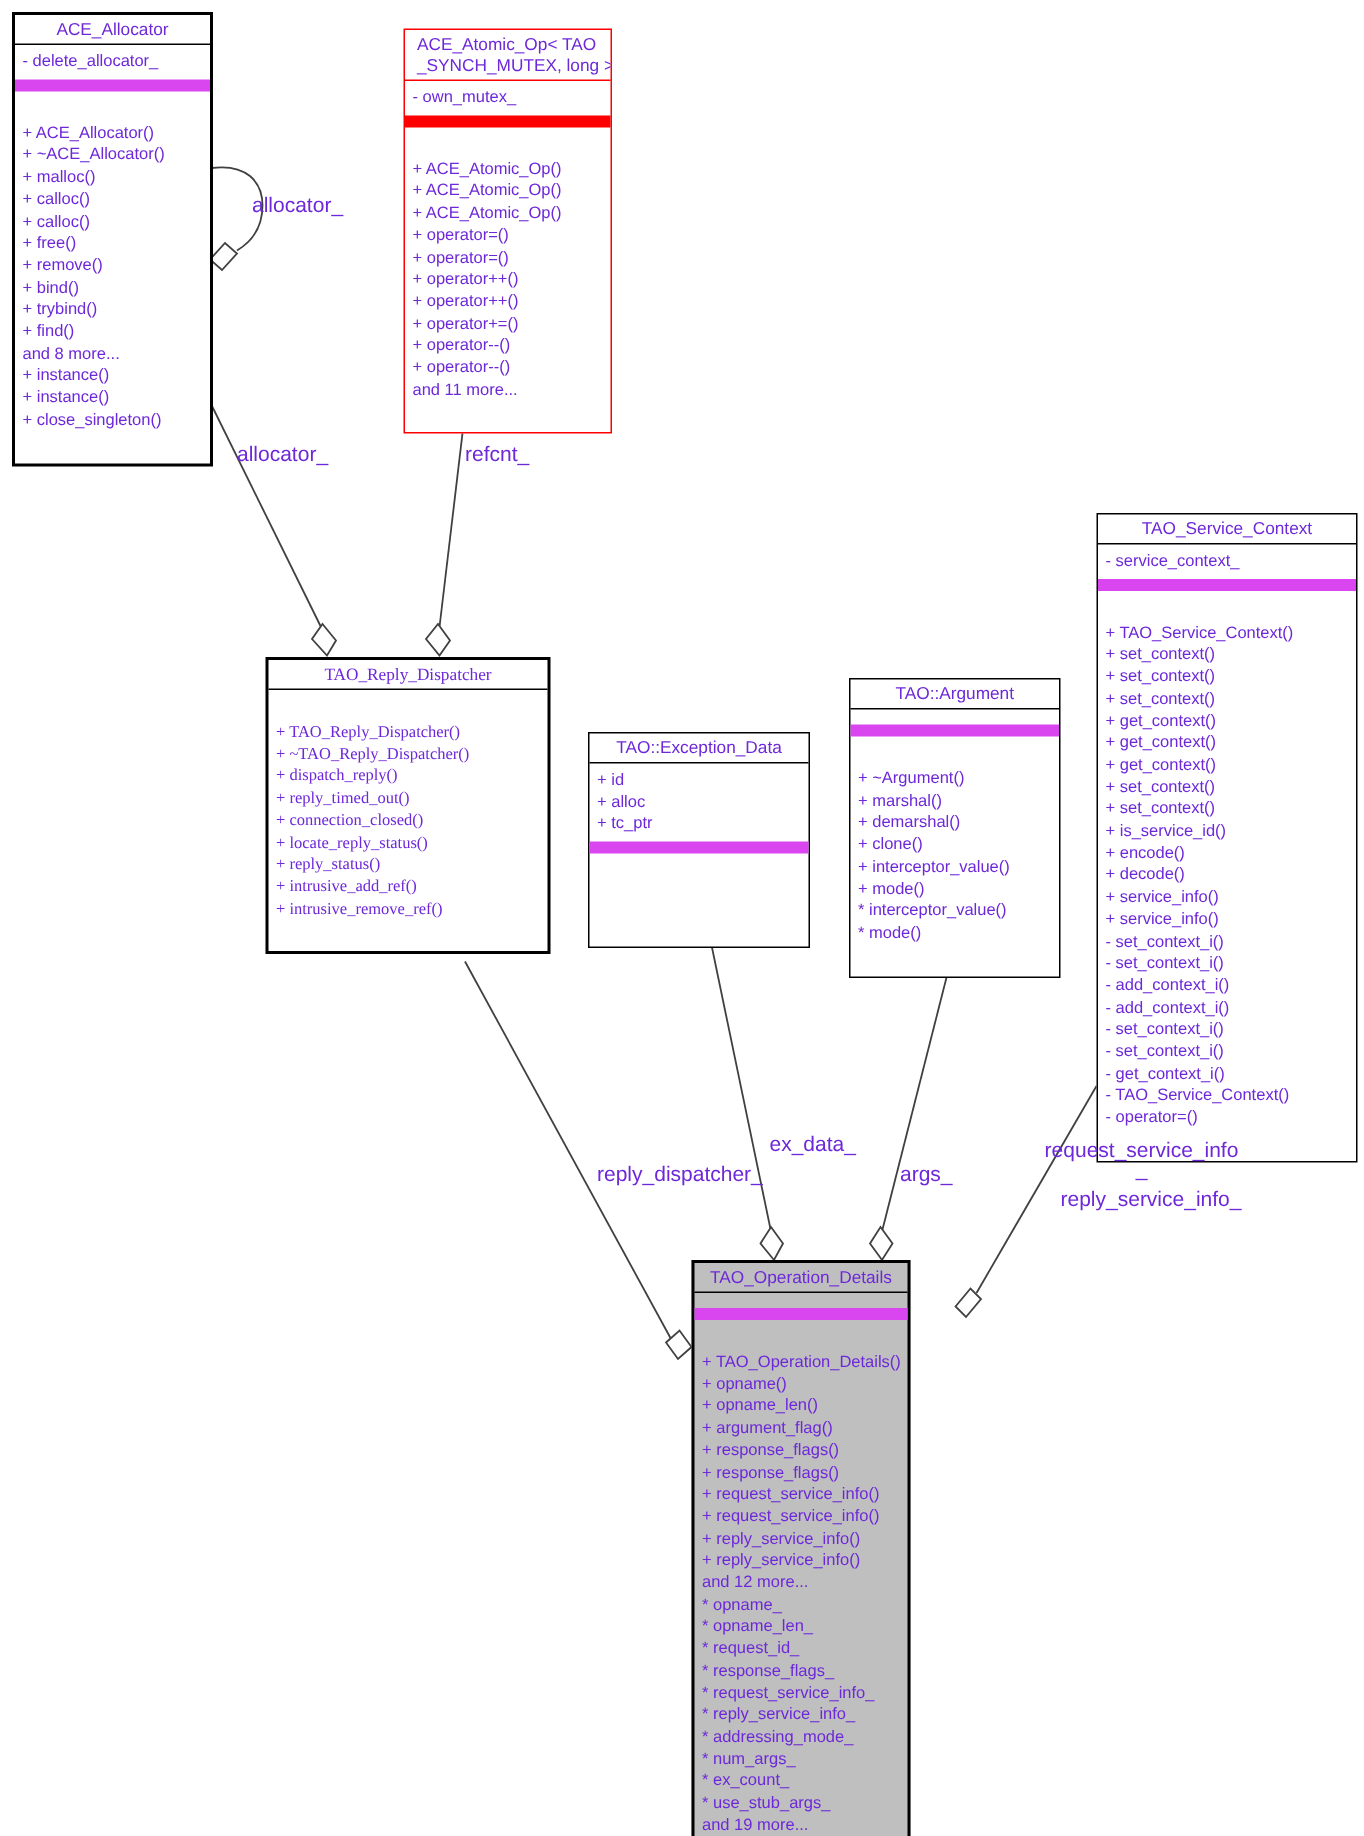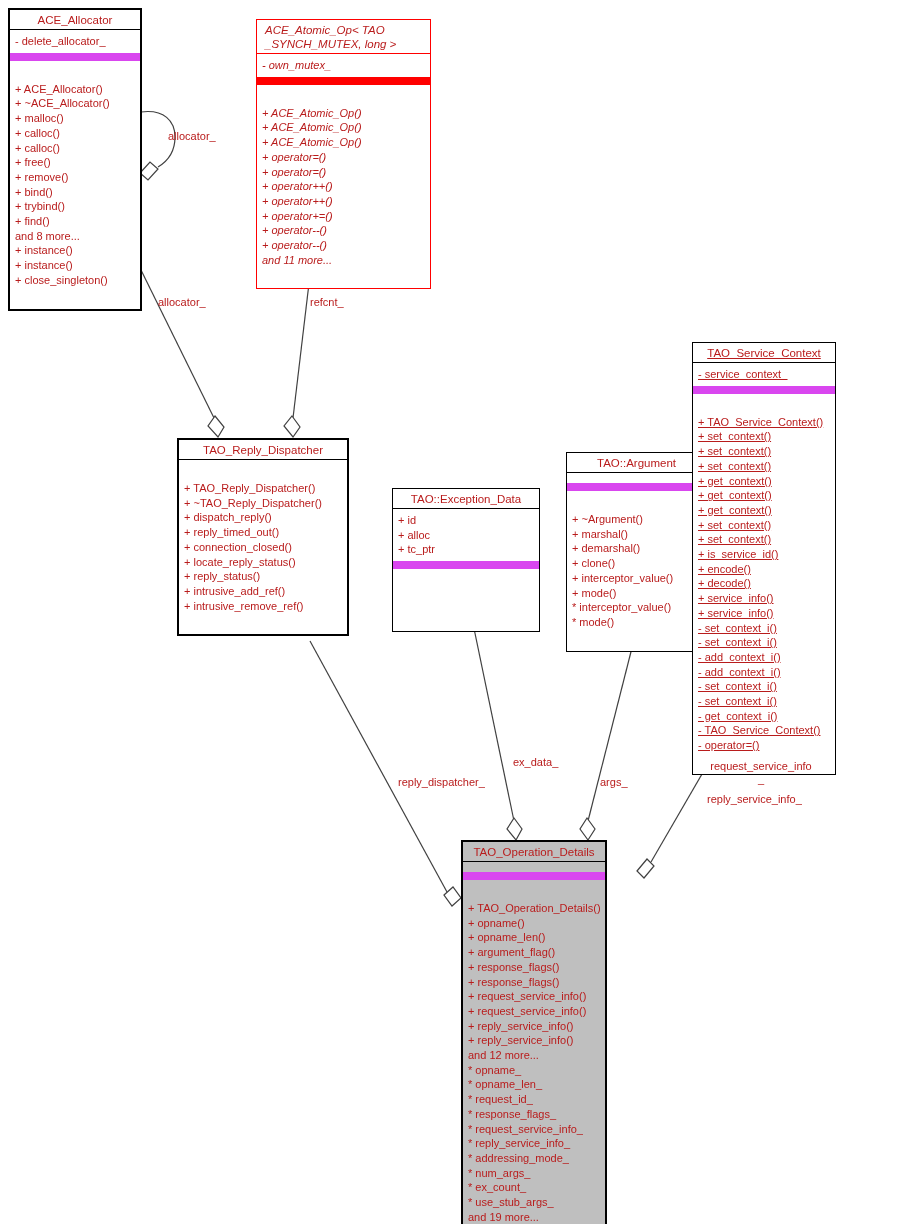--- a/index.html
+++ b/index.html
@@ -1,18 +1,18 @@
 <!DOCTYPE html>
 <html><head>
 <meta charset="utf-8">
 <style>
   html,body{margin:0;padding:0;background:#ffffff;}
   #canvas{
     position:relative;width:909px;height:1224px;background:#ffffff;
-    font-family:"Liberation Sans",sans-serif;color:#b91c1c;overflow:hidden;
+    font-family:"Liberation Sans",sans-serif;color:#6d28d9;overflow:hidden;
   }
   #edge-layer{position:absolute;left:0;top:0;width:909px;height:1224px;z-index:0;}
   .uml-box{
     position:absolute;background:#ffffff;border:2px solid #000;
     box-sizing:border-box;z-index:1;font-size:11px;
   }
   .uml-box.thin{border-width:1px;}
   .uml-box.red{border-color:#ff0000;}
   .uml-box.red .uml-title{border-bottom-color:#ff0000;}
   .uml-box.red .uml-attrs{border-bottom-color:#ff0000;}
@@ -22,21 +22,21 @@
     font-size:11.5px;line-height:14px;white-space:nowrap;overflow:hidden;
   }
   .uml-title .tline{display:block;text-align:left;padding-left:4px;}
   .uml-title .tline:first-child{padding-left:4px;}
   .uml-attrs{
     padding:4px 5px;border-bottom:8px solid #d946ef;min-height:18px;box-sizing:border-box;
   }
   .uml-methods{padding:21px 5px;min-height:18px;}
   .member{line-height:14.7px;white-space:nowrap;}
   .elabel{
-    position:absolute;z-index:2;font-size:11px;line-height:13px;white-space:nowrap;
+    position:absolute;z-index:2;font-size:14px;line-height:13px;white-space:nowrap;
   }
   .elabel.two-line{white-space:normal;width:130px;text-align:center;}
 </style>
 </head>
 <body>
 
 <div id="canvas">
 
   <svg id="edge-layer" viewBox="0 0 909 1224" xmlns="http://www.w3.org/2000/svg" fill="none" stroke="#404040" stroke-width="1.2">
     <g>
@@ -85,21 +85,21 @@
         <div class="member">+ bind()</div>
         <div class="member">+ trybind()</div>
         <div class="member">+ find()</div>
         <div class="member">and 8 more...</div>
         <div class="member">+ instance()</div>
         <div class="member">+ instance()</div>
         <div class="member">+ close_singleton()</div>
       </div>
   </div>
 
-  <div class="uml-box red thin" style="left:256px;top:19px;width:175px;font-style:italic;">
+  <div class="uml-box red thin" style="left:269px;top:19px;width:139px;">
     <div class="uml-title">
       <span class="tline">ACE_Atomic_Op&lt; TAO</span>
       <span class="tline">_SYNCH_MUTEX, long &gt;</span>
     </div>
     <div class="uml-attrs">
         <div class="member">- own_mutex_</div>
       </div>
     <div class="uml-methods">
         <div class="member">+ ACE_Atomic_Op()</div>
         <div class="member">+ ACE_Atomic_Op()</div>
@@ -108,21 +108,21 @@
         <div class="member">+ operator=()</div>
         <div class="member">+ operator++()</div>
         <div class="member">+ operator++()</div>
         <div class="member">+ operator+=()</div>
         <div class="member">+ operator--()</div>
         <div class="member">+ operator--()</div>
         <div class="member">and 11 more...</div>
       </div>
   </div>
 
-  <div class="uml-box" style="left:177px;top:438px;width:172px;">
+  <div class="uml-box" style="left:177px;top:438px;width:190px;font-family:Liberation Serif, serif;">
     <div class="uml-title">TAO_Reply_Dispatcher</div>
     <div class="uml-methods">
         <div class="member">+ TAO_Reply_Dispatcher()</div>
         <div class="member">+ ~TAO_Reply_Dispatcher()</div>
         <div class="member">+ dispatch_reply()</div>
         <div class="member">+ reply_timed_out()</div>
         <div class="member">+ connection_closed()</div>
         <div class="member">+ locate_reply_status()</div>
         <div class="member">+ reply_status()</div>
         <div class="member">+ intrusive_add_ref()</div>
@@ -148,21 +148,21 @@
   <div class="uml-box thin" style="left:392px;top:488px;width:148px;">
     <div class="uml-title">TAO::Exception_Data</div>
     <div class="uml-attrs">
         <div class="member">+ id</div>
         <div class="member">+ alloc</div>
         <div class="member">+ tc_ptr</div>
       </div>
     <div class="uml-methods" style="min-height:20px;"></div>
   </div>
 
-  <div class="uml-box thin" style="left:692px;top:342px;width:144px;text-decoration:underline;">
+  <div class="uml-box thin" style="left:731px;top:342px;width:174px;">
     <div class="uml-title">TAO_Service_Context</div>
     <div class="uml-attrs">
         <div class="member">- service_context_</div>
       </div>
     <div class="uml-methods">
         <div class="member">+ TAO_Service_Context()</div>
         <div class="member">+ set_context()</div>
         <div class="member">+ set_context()</div>
         <div class="member">+ set_context()</div>
         <div class="member">+ get_context()</div>

